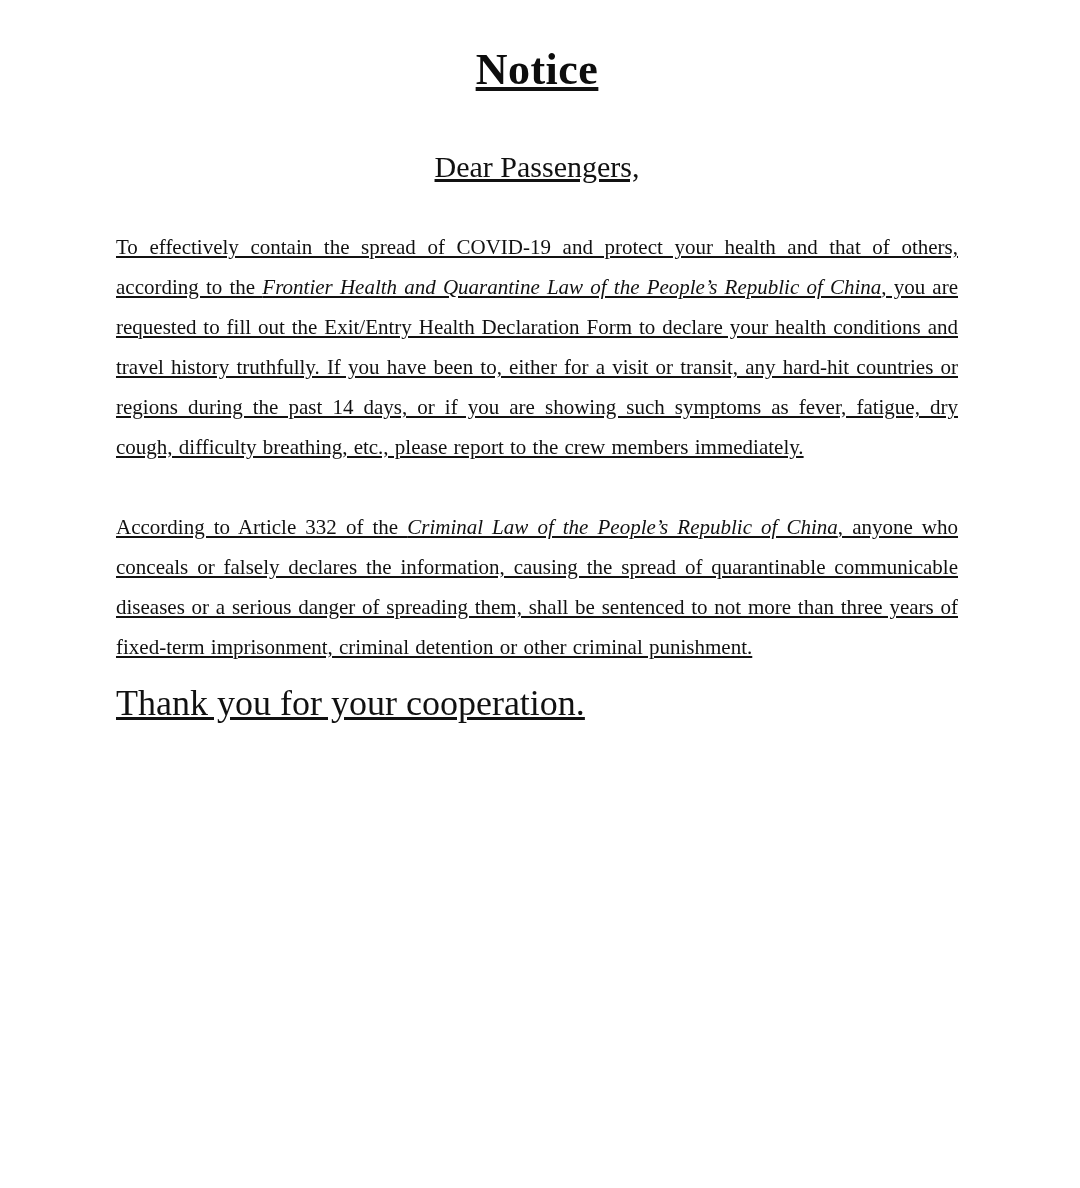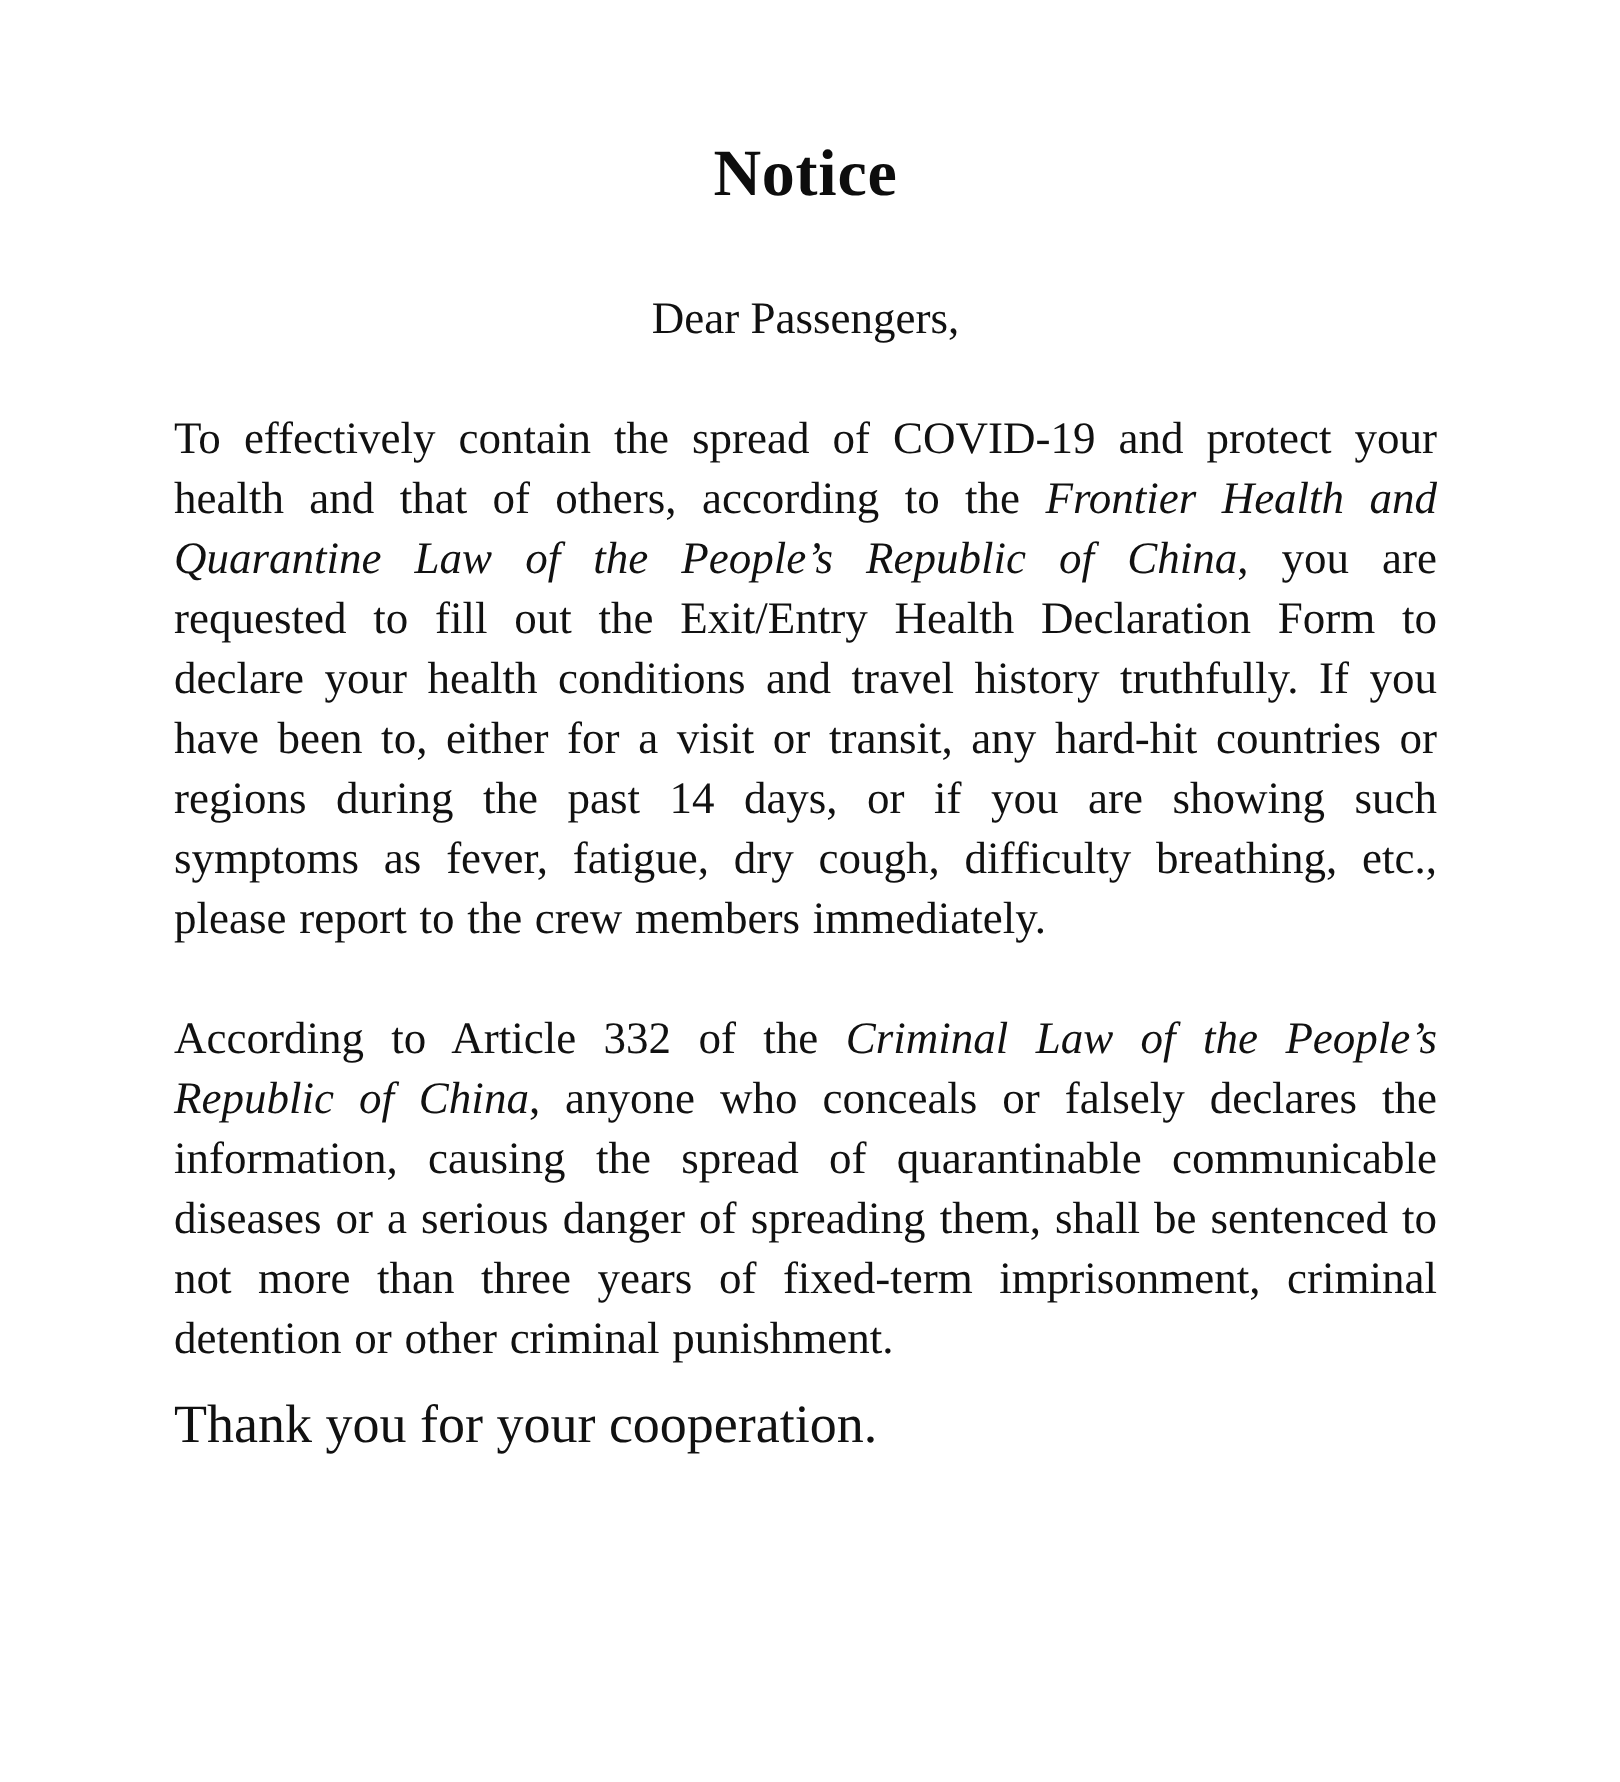--- a/index.html
+++ b/index.html
@@ -8,38 +8,39 @@
     position: relative;
     width: 1080px;
     height: 1188px;
     margin: 0 auto;
     background: #ffffff;
     overflow: hidden;
     font-family: "Liberation Serif", "DejaVu Serif", serif;
     color: #111111;
   }
   .content {
-    padding: 90px 122px 0 116px;
+    padding: 44px 122px 0 116px;
+    text-decoration: underline;
   }
   .doc-title {
     text-align: center;
     font-size: 44px;
     font-weight: bold;
     letter-spacing: 0.5px;
     color: #0d0d0d;
   }
   .salutation {
     margin-top: 52px;
     font-size: 30px;
     line-height: 40px;
     text-align: center;
   }
   .para {
     margin-top: 40px;
-    font-size: 30px;
+    font-size: 21px;
     line-height: 40px;
     text-align: justify;
     word-spacing: 1px;
   }
   .para em {
     font-style: italic;
   }
   .closing {
     margin-top: 16px;
     font-size: 36px;

